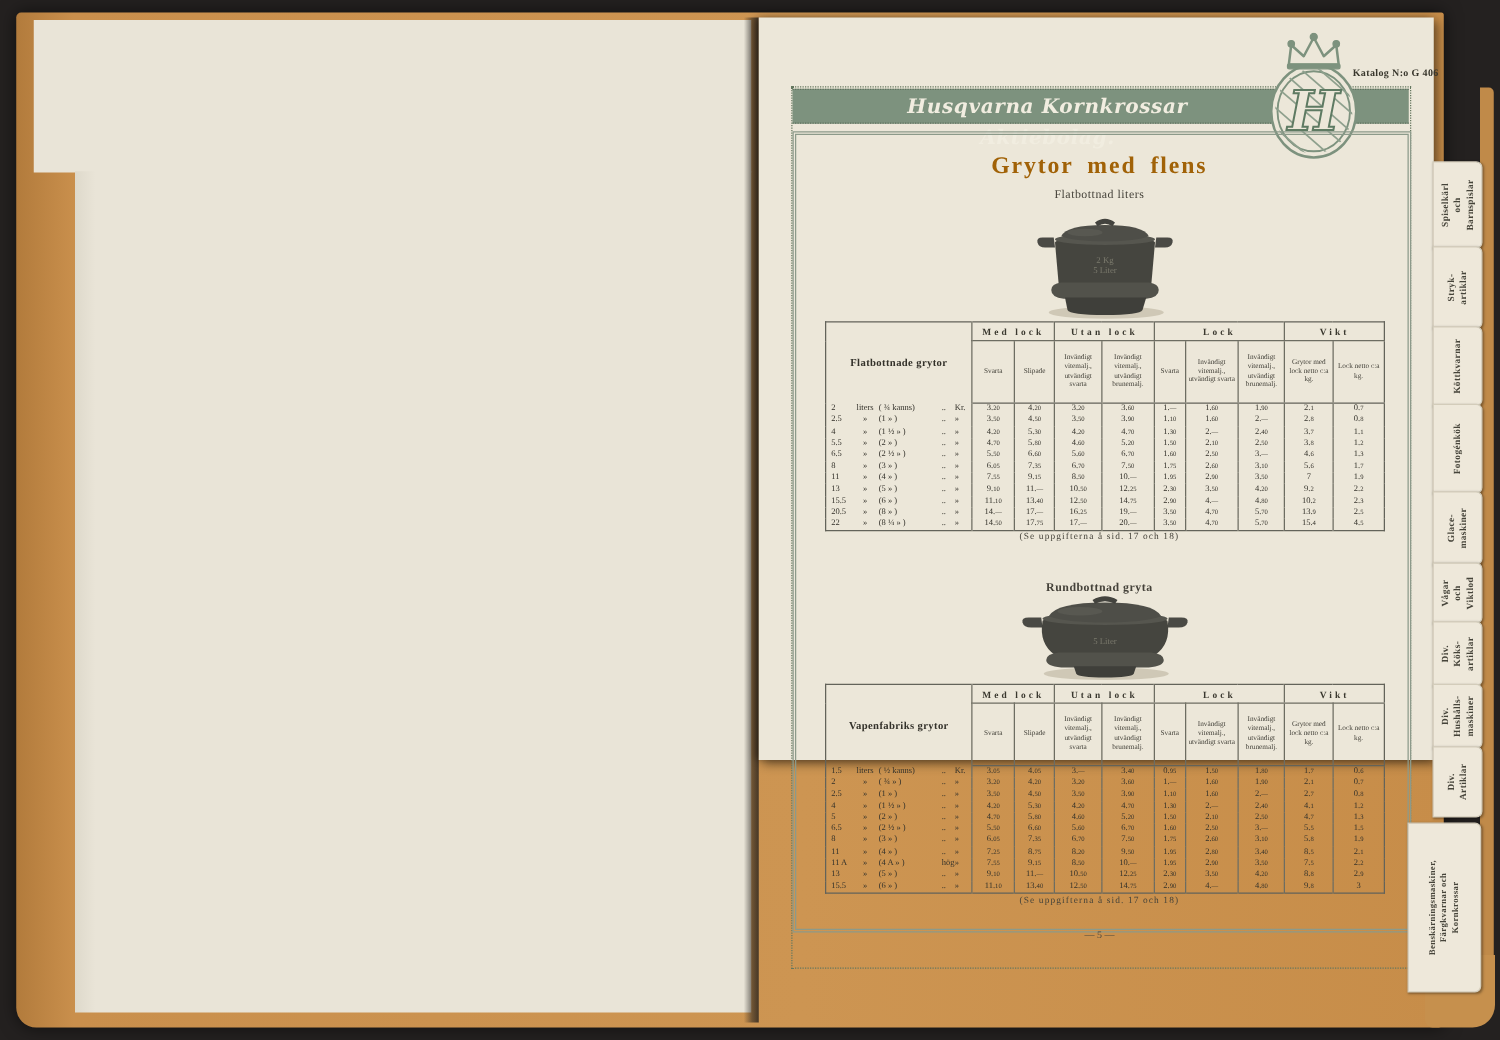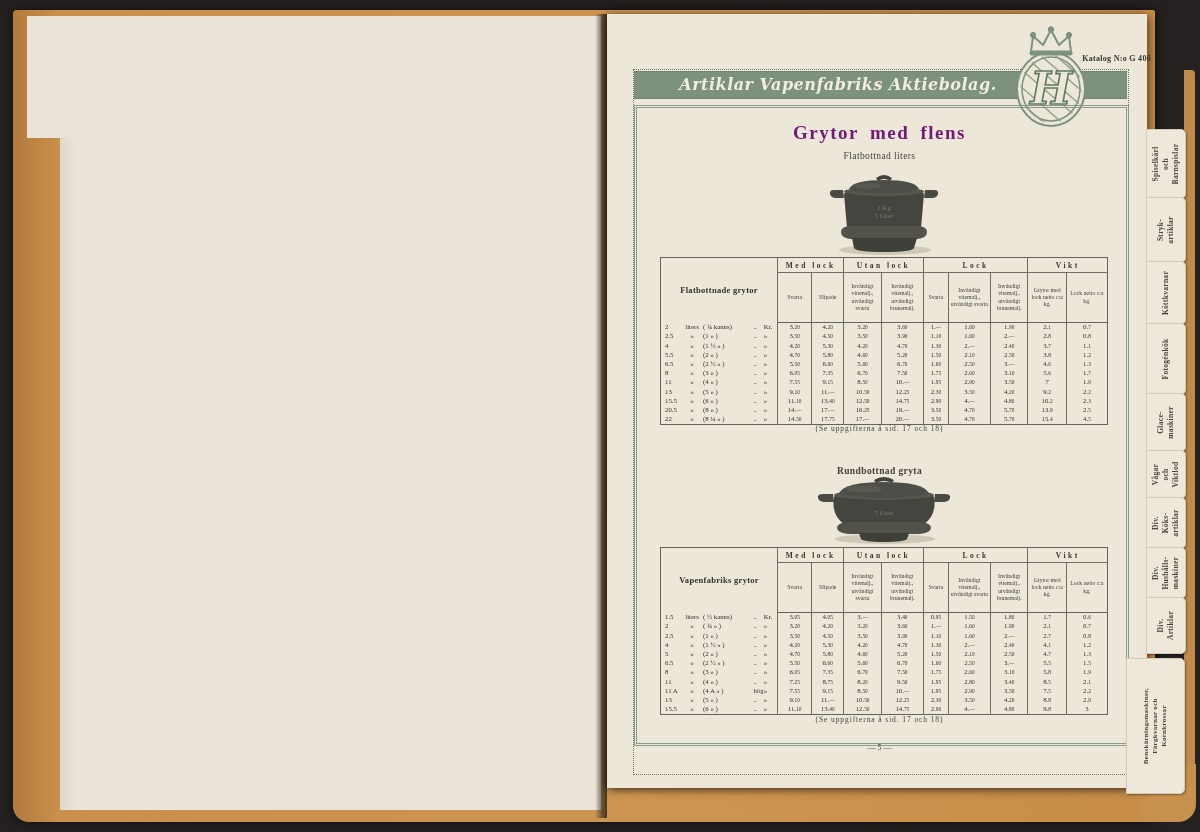--- a/index.html
+++ b/index.html
@@ -16,40 +16,40 @@
          background:#c6904d;border-radius:0 0 18px 6px;}
 
   
   .left-page-a{position:absolute;left:27px;top:16px;width:574px;height:122px;background:#e9e4d7;}
   .left-page-b{position:absolute;left:60px;top:137px;width:541px;height:673px;
          background:linear-gradient(90deg,#ded9cb 0,#e9e4d7 3%,#e9e4d7 100%);}
   .gutter{position:absolute;left:595px;top:14px;width:12px;height:804px;
          background:linear-gradient(90deg,rgba(36,32,28,0) 0,rgba(36,32,28,.55) 55%,rgba(36,32,28,.8) 100%);}
 
   
-  .right-page{position:absolute;left:607px;top:14px;width:540px;height:774px;background:#ece7d9;
+  .right-page{position:absolute;left:607px;top:14px;width:540px;height:594px;background:#ece7d9;
          box-shadow:-3px 0 6px rgba(0,0,0,.35), 3px 3px 8px rgba(0,0,0,.45);}
 
   .katalog-no{position:absolute;top:40px;left:458px;width:86px;text-align:right;
          font-size:8px;font-weight:bold;letter-spacing:.3px;color:#38362c;}
 
   .dotted-frame{position:absolute;top:55px;left:26px;width:494px;height:704px;
          border:1px dotted #64775f;}
   .banner{position:absolute;top:57px;left:27px;width:493px;height:26px;background:#7d927e;
          border-top:1px dotted #5f725f;border-bottom:1px dotted #5f725f;}
   .banner-text{position:absolute;left:36px;top:0;width:336px;height:26px;line-height:25px;
          text-align:center;font-size:16px;font-weight:bold;font-style:italic;color:#f1ede0;
          letter-spacing:.5px;font-family:"DejaVu Serif","Liberation Serif",serif;}
   .logo{position:absolute;left:406px;top:12px;}
 
   .inner-frame{position:absolute;top:91px;left:27px;width:489px;height:635px;
          border:3px double #8c9a8a;}
 
   .page-title{position:absolute;top:108px;left:28px;width:489px;text-align:center;
-         font-size:19px;font-weight:bold;letter-spacing:1.5px;word-spacing:5px;color:#701a75;}
+         font-size:19px;font-weight:bold;letter-spacing:1.5px;word-spacing:5px;color:#a16207;}
   .subtitle{position:absolute;left:28px;width:489px;text-align:center;font-size:9.5px;
          letter-spacing:.4px;color:#45423a;}
   .s1{top:137px;} .s2{top:452px;font-weight:bold;}
   .pot{position:absolute;}
   .pot1{left:214px;top:152px;} .pot2{left:200px;top:458px;}
 
   .tablewrap{position:absolute;left:53px;width:448px;}
   .t1{top:243px;} .t2{top:533px;}
   table.datatable{width:448px;height:163px;border-collapse:collapse;table-layout:fixed;
          border:1px solid #63635a;}
@@ -90,21 +90,21 @@
   <div class="cover-strip-right"></div>
   <div class="cover-corner"></div>
   <div class="left-page-a"></div>
   <div class="left-page-b"></div>
   <div class="gutter"></div>
 
   <div class="right-page">
     <div class="katalog-no">Katalog N:o G 406</div>
     <div class="dotted-frame"></div>
     <div class="banner">
-      <span class="banner-text">Artiklar Vapenfabriks Aktiebolag.</span>
+      <span class="banner-text">Husqvarna Kornkrossar Aktiebolag.</span>
     </div>
 
     <svg class="logo" width="76" height="102" viewBox="0 0 76 102">
       <defs>
         <clipPath id="ovalclip">
             <ellipse cx="38" cy="63" rx="31" ry="34"></ellipse>
           </clipPath>
       </defs>
       <ellipse cx="38" cy="63" rx="34" ry="37" fill="#ece7d9" stroke="#7d927e" stroke-width="2"></ellipse>
       <ellipse cx="38" cy="63" rx="29" ry="32" fill="none" stroke="#7d927e" stroke-width="1.5"></ellipse>

